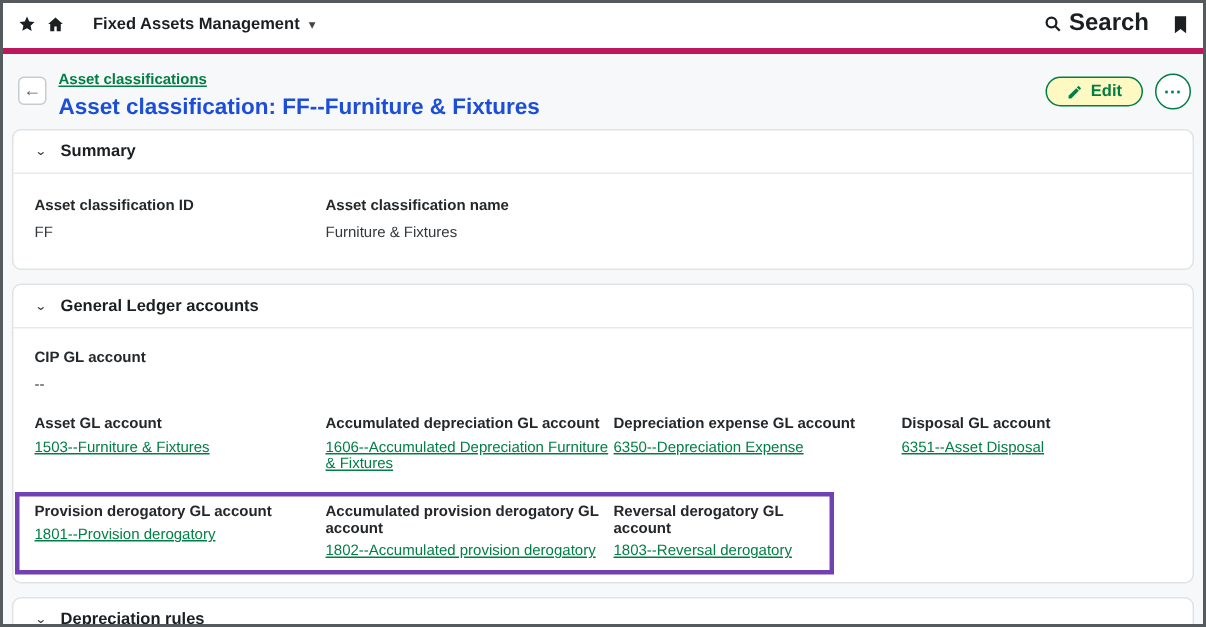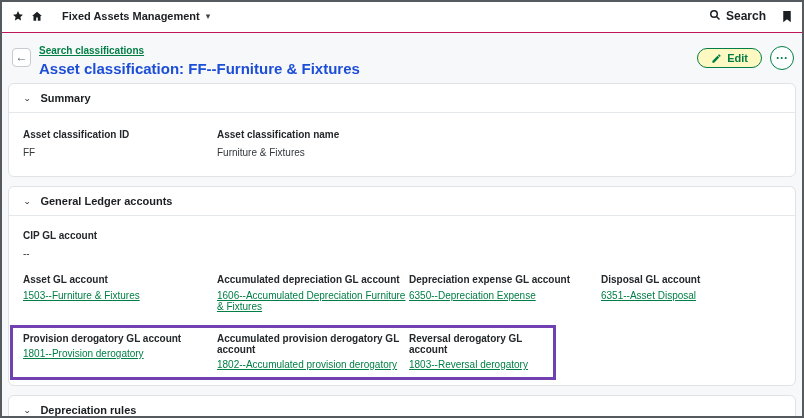--- a/index.html
+++ b/index.html
@@ -1,27 +1,27 @@
 <!DOCTYPE html>
 <html><head>
 <meta charset="utf-8">
 <style>
   * { margin:0; padding:0; box-sizing:border-box; }
   html,body { width:804px; height:418px; overflow:hidden;
     font-family:"Liberation Sans", sans-serif; background:#f6f8f9; }
   .frame { position:absolute; inset:0; border:2px solid #555a5e; pointer-events:none; z-index:50; }
 
   
-  .topbar { height:25px; background:#ffffff; border-bottom:1px solid #be185d;
+  .topbar { height:25px; background:#ffffff; border-bottom:4px solid #be185d;
     display:flex; align-items:center; padding:16px 12px; }
   .topbar .icon-btn { display:flex; align-items:center; justify-content:center; cursor:pointer; }
   .app-name { font-size:11px; font-weight:bold; color:#1b1f22; margin-left:18px; }
   .chev-sm { font-size:9px; color:#444; margin-left:6px; }
   .topbar-right { margin-left:auto; display:flex; align-items:center; gap:16px; }
-  .search-wrap { display:flex; gap:5px; font-size:12px; color:#1b1f22; font-weight:bold; }
+  .search-wrap { display:flex; align-items:center; gap:5px; font-size:16px; color:#1b1f22; font-weight:bold; }
 
   
   .page-header { display:flex; align-items:flex-start; padding:7px 10px 6px 10px; }
   .back-btn { width:19px; height:19px; border:1px solid #c6ccd0; border-radius:4px; background:#fff;
     color:#5a6468; font-size:12px; line-height:17px; text-align:center; margin:8px 8px 0 2px; cursor:pointer; }
   .crumb { font-size:10px; font-weight:bold; color:#007e45; text-decoration:underline; }
   .page-title { font-size:15px; font-weight:bold; color:#1d4ed8; margin-top:2px; }
   .header-actions { margin-left:auto; display:flex; align-items:center; gap:8px; margin-top:6px; }
   .edit-btn { display:flex; align-items:center; gap:5px; border:1.5px solid #007e45; border-radius:13px;
     padding:3px 13px; color:#007e45; font-size:11px; font-weight:bold; background:#fef9c3; cursor:pointer; }
@@ -83,21 +83,21 @@
       <svg class="ico" width="10" height="13" viewBox="0 0 16 20" fill="#1b1f22">
           <path d="M2 1h12v18l-6-4.5L2 19z"></path>
         </svg>
     </span>
   </div>
 </div>
 
 <div class="page-header">
   <button class="back-btn">←</button>
   <div>
-    <a class="crumb">Search classifications</a>
+    <a class="crumb">Asset classifications</a>
     <div class="page-title">Asset classification: FF--Furniture &amp; Fixtures</div>
   </div>
   <div class="header-actions">
     <button class="edit-btn">
       <svg class="ico" width="11" height="11" viewBox="0 0 24 24" fill="#007e45">
           <path d="M3 17.2V21h3.8L18 9.8 14.2 6 3 17.2zM20.7 7.1a1 1 0 000-1.4l-2.4-2.4a1 1 0 00-1.4 0l-1.8 1.8 3.8 3.8 1.8-1.8z"></path>
         </svg>
       <span>Edit</span>
     </button>
     <button class="more-btn">···</button>

